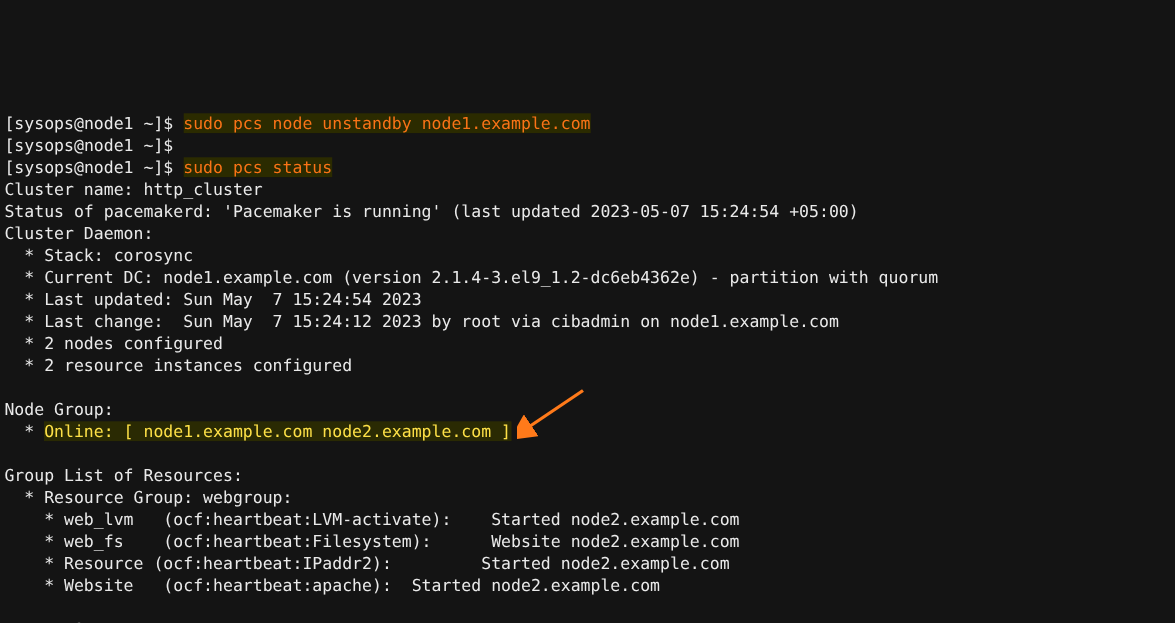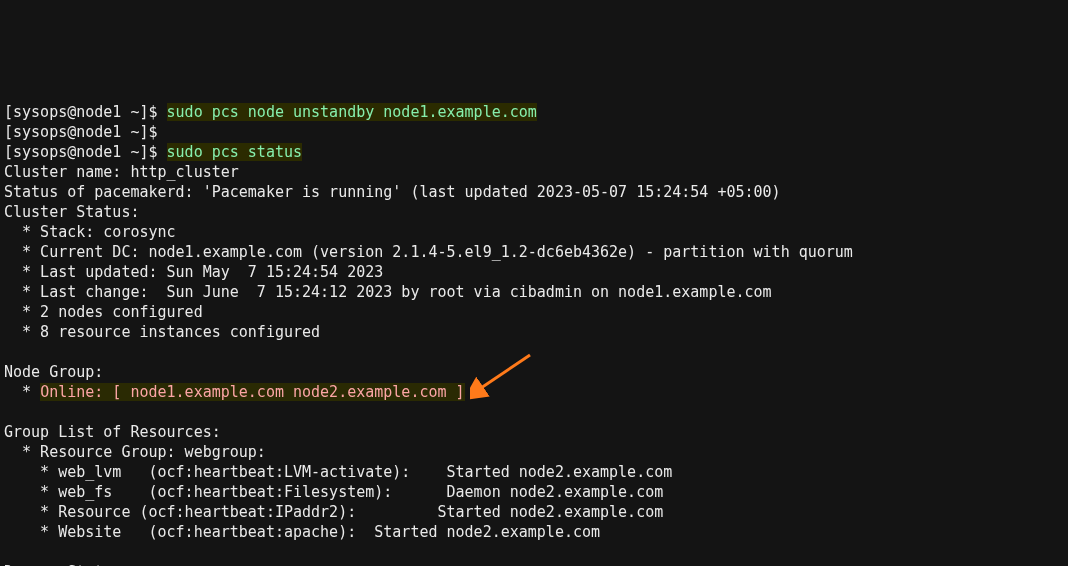--- a/index.html
+++ b/index.html
@@ -13,59 +13,59 @@
     line-height: 20px;
     color: #eaeaea;
     white-space: pre;
     overflow: hidden;
   }
   .term {
     padding: 2px 4px 4px 4px;
     position: relative;
   }
   .hl-cmd {
-    color: #86efac;
+    color: #f97316;
     background: #2b2b00;
   }
   .hl-online {
-    color: #fca5a5;
+    color: #fde047;
     background: #2a2a03;
   }
   .arrow {
     position: absolute;
     left: 470px;
     top: 250px;
     pointer-events: none;
   }
 </style>
 </head>
 <body>
 
 
 
 <div class="term"><span><span>[</span><span>sysops</span><span>@</span><span>node1</span><span> </span><span>~</span><span>]</span><span>$</span> <span class="hl-cmd">sudo pcs node unstandby node1.example.com</span></span>
 <span><span>[</span><span>sysops</span><span>@</span><span>node1</span><span> </span><span>~</span><span>]</span><span>$</span></span>
 <span><span>[</span><span>sysops</span><span>@</span><span>node1</span><span> </span><span>~</span><span>]</span><span>$</span> <span class="hl-cmd">sudo pcs status</span></span>
 <span>Cluster name: http_cluster</span>
 <span>Status of pacemakerd: 'Pacemaker is running' (last updated 2023-05-07 15:24:54 +05:00)</span>
-<span>Cluster Status:</span>
+<span>Cluster Daemon:</span>
 <span>  * Stack: corosync</span>
-<span>  * Current DC: node1.example.com (version 2.1.4-5.el9_1.2-dc6eb4362e) - partition with quorum</span>
+<span>  * Current DC: node1.example.com (version 2.1.4-3.el9_1.2-dc6eb4362e) - partition with quorum</span>
 <span>  * Last updated: Sun May  7 15:24:54 2023</span>
-<span>  * Last change:  Sun June  7 15:24:12 2023 by root via cibadmin on node1.example.com</span>
+<span>  * Last change:  Sun May  7 15:24:12 2023 by root via cibadmin on node1.example.com</span>
 <span>  * 2 nodes configured</span>
-<span>  * 8 resource instances configured</span>
+<span>  * 2 resource instances configured</span>
 
 <span>Node Group:</span>
 <span><span>  * </span><span class="hl-online">Online: [ node1.example.com node2.example.com ]</span></span>
 
 <span>Group List of Resources:</span>
 <span>  * Resource Group: webgroup:</span>
 <span>    * web_lvm   (ocf:heartbeat:LVM-activate):    Started node2.example.com</span>
-<span>    * web_fs    (ocf:heartbeat:Filesystem):      Daemon node2.example.com</span>
+<span>    * web_fs    (ocf:heartbeat:Filesystem):      Website node2.example.com</span>
 <span>    * Resource (ocf:heartbeat:IPaddr2):         Started node2.example.com</span>
 <span>    * Website   (ocf:heartbeat:apache):  Started node2.example.com</span>
 
 <span>Daemon Status:</span>
 
 
 
 
 <svg class="arrow" width="70" height="50">
   <defs>

